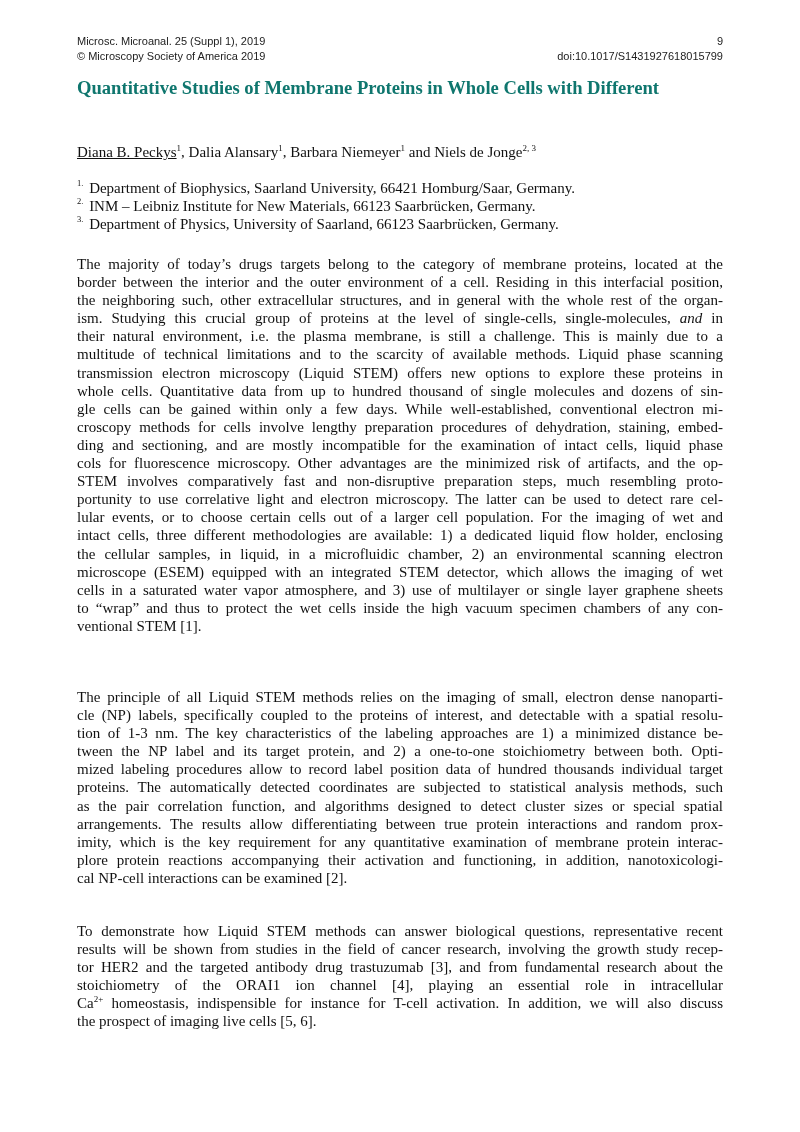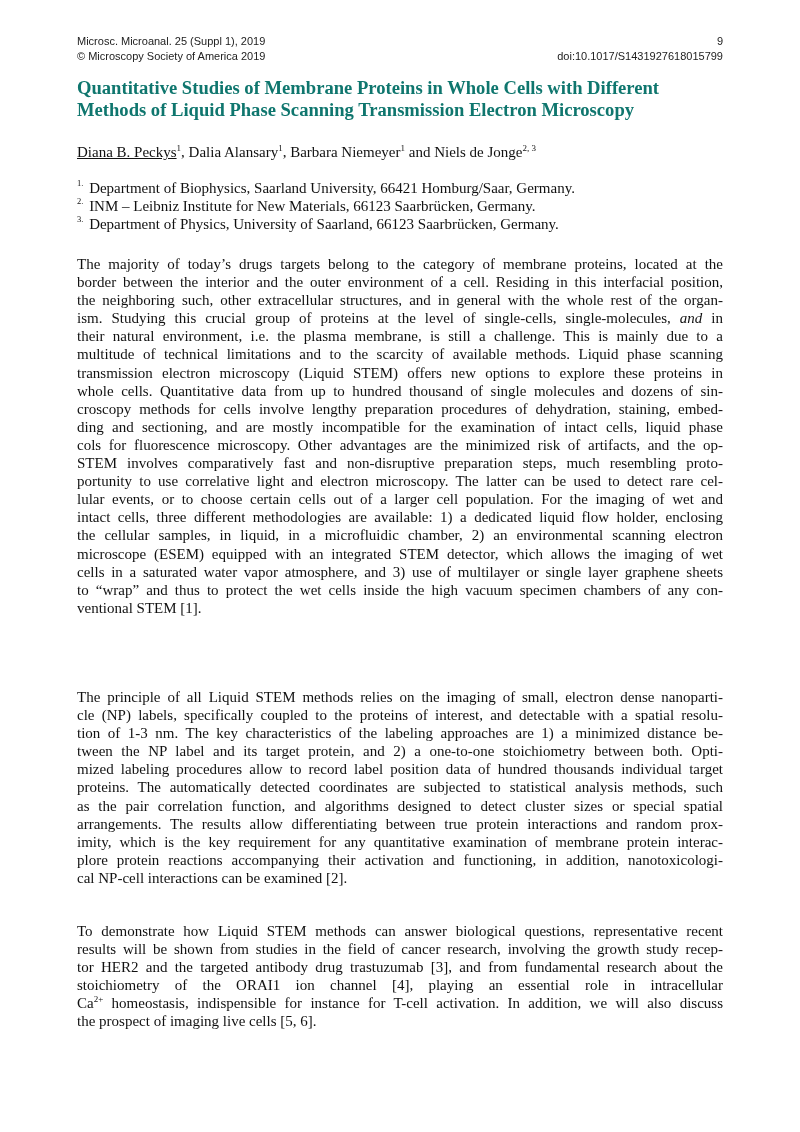--- a/index.html
+++ b/index.html
@@ -31,21 +31,20 @@
     <div>Microsc. Microanal. 25 (Suppl 1), 2019</div>
     <div>© Microscopy Society of America 2019</div>
   </div>
   <div class="hdr hdr-right">
     <div>9</div>
     <div>doi:10.1017/S1431927618015799</div>
   </div>
 
   <div class="title">
     <div>Quantitative Studies of Membrane Proteins in Whole Cells with Different</div>
-    <div>Methods of Liquid Phase Scanning Transmission Electron Microscopy</div>
   </div>
 
   <div class="authors">
     <span class="u">Diana B. Peckys</span><sup>1</sup><span>, </span><span>Dalia Alansary</span><sup>1</sup><span>, </span><span>Barbara Niemeyer</span><sup>1</sup><span> and </span><span>Niels de Jonge</span><sup>2, 3</sup>
   </div>
 
   <div class="affils">
     <div><sup>1.</sup> <span>Department of Biophysics, Saarland University, 66421 Homburg/Saar, Germany.</span></div>
     <div><sup>2.</sup> <span>INM – Leibniz Institute for New Materials, 66123 Saarbrücken, Germany.</span></div>
     <div><sup>3.</sup> <span>Department of Physics, University of Saarland, 66123 Saarbrücken, Germany.</span></div>
@@ -53,20 +52,21 @@
 
   <div class="para" id="p1">
       <span class="ln">The majority of today’s drugs targets belong to the category of membrane proteins, located at the</span>
       <span class="ln">border between the interior and the outer environment of a cell. Residing in this interfacial position,</span>
       <span class="ln">the neighboring such, other extracellular structures, and in general with the whole rest of the organ-</span>
       <span class="ln"><span>ism. Studying this crucial group of proteins at the level of single-cells, single-molecules,</span> <i>and</i><span> in</span></span>
       <span class="ln">their natural environment, i.e. the plasma membrane, is still a challenge. This is mainly due to a</span>
       <span class="ln">multitude of technical limitations and to the scarcity of available methods. Liquid phase scanning</span>
       <span class="ln">transmission electron microscopy (Liquid STEM) offers new options to explore these proteins in</span>
       <span class="ln">whole cells. Quantitative data from up to hundred thousand of single molecules and dozens of sin-</span>
+      <span class="ln">gle cells can be gained within only a few days. While well-established, conventional electron mi-</span>
       <span class="ln">croscopy methods for cells involve lengthy preparation procedures of dehydration, staining, embed-</span>
       <span class="ln">ding and sectioning, and are mostly incompatible for the examination of intact cells, liquid phase</span>
       <span class="ln">cols for fluorescence microscopy. Other advantages are the minimized risk of artifacts, and the op-</span>
       <span class="ln">STEM involves comparatively fast and non-disruptive preparation steps, much resembling proto-</span>
       <span class="ln">portunity to use correlative light and electron microscopy. The latter can be used to detect rare cel-</span>
       <span class="ln">lular events, or to choose certain cells out of a larger cell population. For the imaging of wet and</span>
       <span class="ln">intact cells, three different methodologies are available: 1) a dedicated liquid flow holder, enclosing</span>
       <span class="ln">the cellular samples, in liquid, in a microfluidic chamber, 2) an environmental scanning electron</span>
       <span class="ln">microscope (ESEM) equipped with an integrated STEM detector, which allows the imaging of wet</span>
       <span class="ln">cells in a saturated water vapor atmosphere, and 3) use of multilayer or single layer graphene sheets</span>

